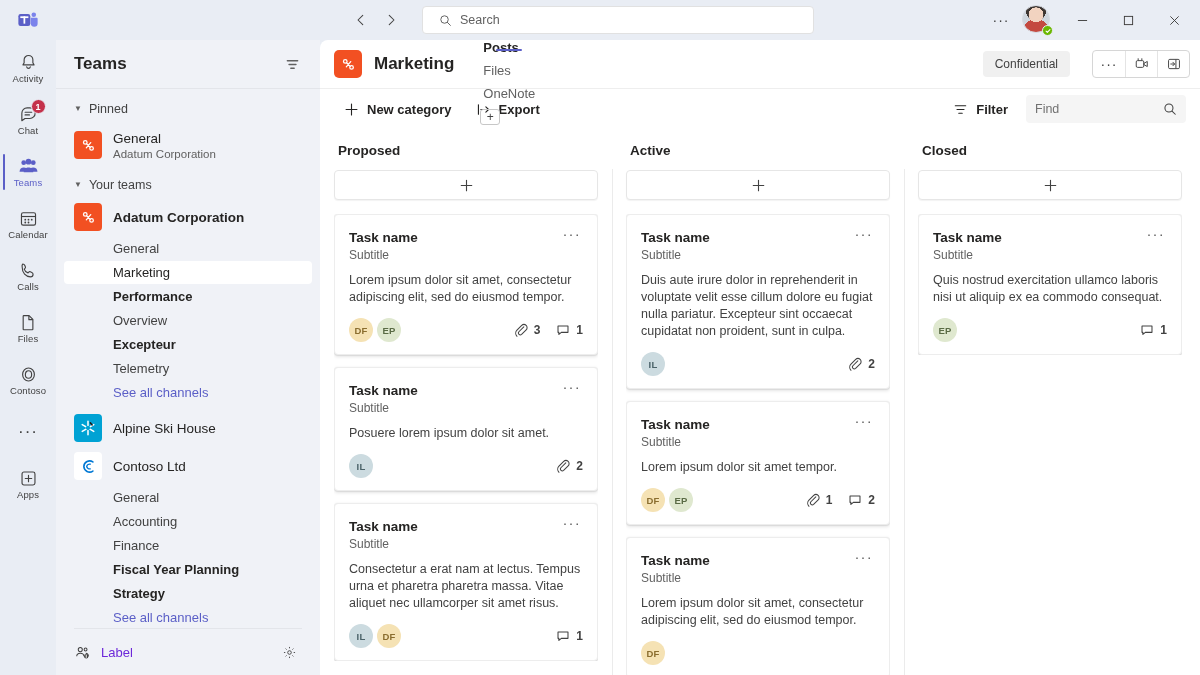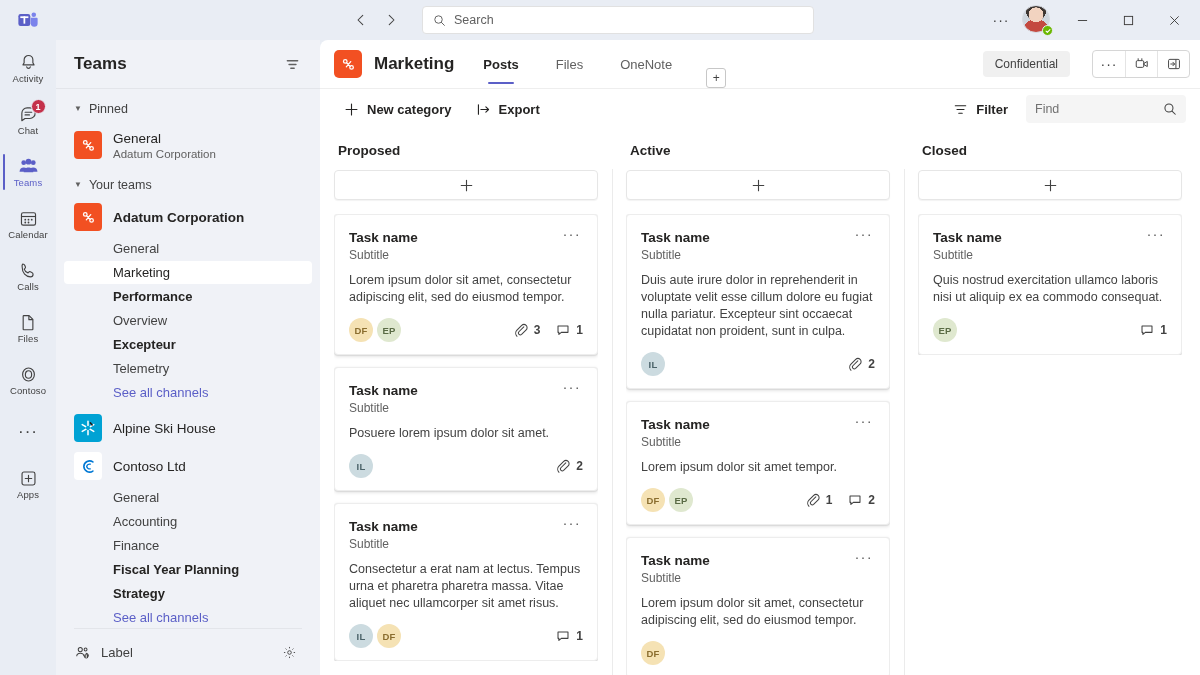--- a/index.html
+++ b/index.html
@@ -28,21 +28,21 @@
   .nav-btn {
     width: 26px; height: 26px; border-radius: 4px;
     display: flex; align-items: center; justify-content: center;
     color: #424242; cursor: pointer;
   }
   .search-wrap { margin-left: 18px; }
   .searchbox {
     width: 392px; height: 28px;
     background: #fff; border-radius: 4px;
     display: flex; align-items: center; gap: 8px;
-    padding: 0 10px;
+    padding: 0 16px;
     border: 1px solid #e1e1e1;
     cursor: text;
   }
   .searchbox .ph { font-size: 12.5px; color: #616161; }
   .tb-right {
     position: absolute; right: 0; top: 0; height: 40px;
     display: flex; align-items: center; gap: 2px; padding-right: 4px;
   }
   .tb-icon {
     width: 30px; height: 30px; border-radius: 4px;
@@ -150,21 +150,21 @@
   .chan-row.active { background: #ffffff; color: #252423; }
   .chan-row.link { color: #5b5fc7; }
 
   .tp-foot {
     flex: 0 0 auto; border-top: 1px solid #e3e5ea;
     margin: 0 18px; padding: 0;
   }
   .tp-foot-inner {
     height: 46px; display: flex; align-items: center; justify-content: space-between;
   }
-  .tp-label { display: flex; align-items: center; gap: 10px; font-size: 13px; color: #404040; cursor: pointer; }
+  .tp-label { display: flex; align-items: center; gap: 10px; font-size: 13px; color: #6d28d9; cursor: pointer; }
   .tp-gear { width: 26px; height: 26px; display: flex; align-items: center; justify-content: center; color: #424242; cursor: pointer; border-radius: 4px; }
 
   
   .main {
     flex: 1; min-width: 0; background: #fff;
     border-top-left-radius: 8px;
     display: flex; flex-direction: column;
     overflow: hidden;
   }
   .chan-header {
@@ -172,21 +172,21 @@
     display: flex; align-items: center;
     padding: 0 10px 0 14px; gap: 0;
     position: relative;
   }
   .chan-avatar {
     width: 28px; height: 28px; border-radius: 5px;
     background: #f25022; display: flex; align-items: center; justify-content: center;
     margin-right: 12px;
   }
   .chan-title { font-size: 17px; font-weight: 700; margin-right: 18px; }
-  .tabs { display: flex; align-items: flex-end; gap: 15px; height: 48px; }
+  .tabs { display: flex; gap: 8px; height: 48px; flex-direction: column; }
   .tab {
     height: 48px; display: flex; align-items: center; padding: 0 11px;
     font-size: 13px; color: #616161; cursor: pointer; position: relative;
   }
   .tab.active { color: #252423; font-weight: 700; }
   .tab.active::after {
     content: ""; position: absolute; left: 50%; transform: translateX(-50%);
     bottom: 4px; width: 26px; height: 2px; border-radius: 2px; background: #5b5fc7;
   }
   .tab-add {

